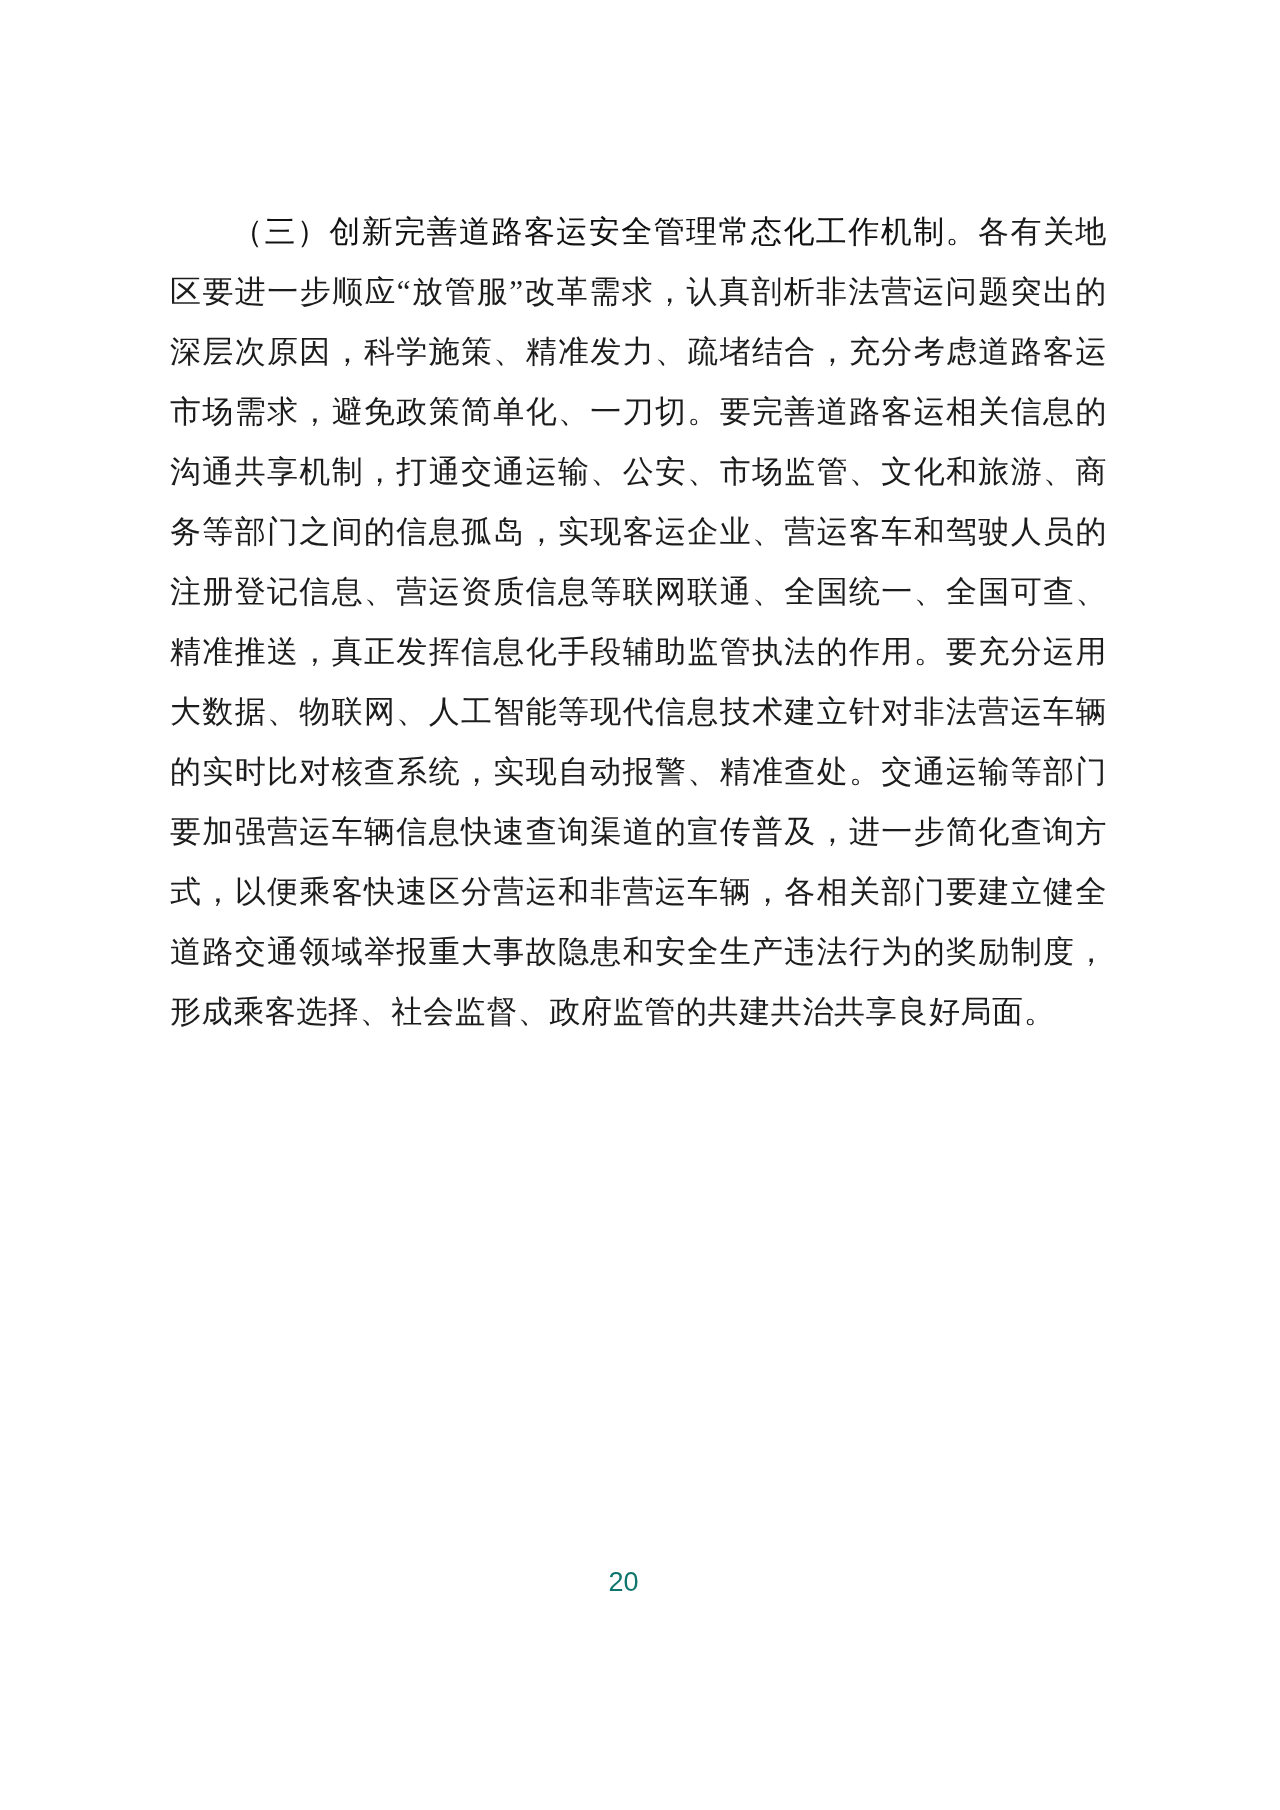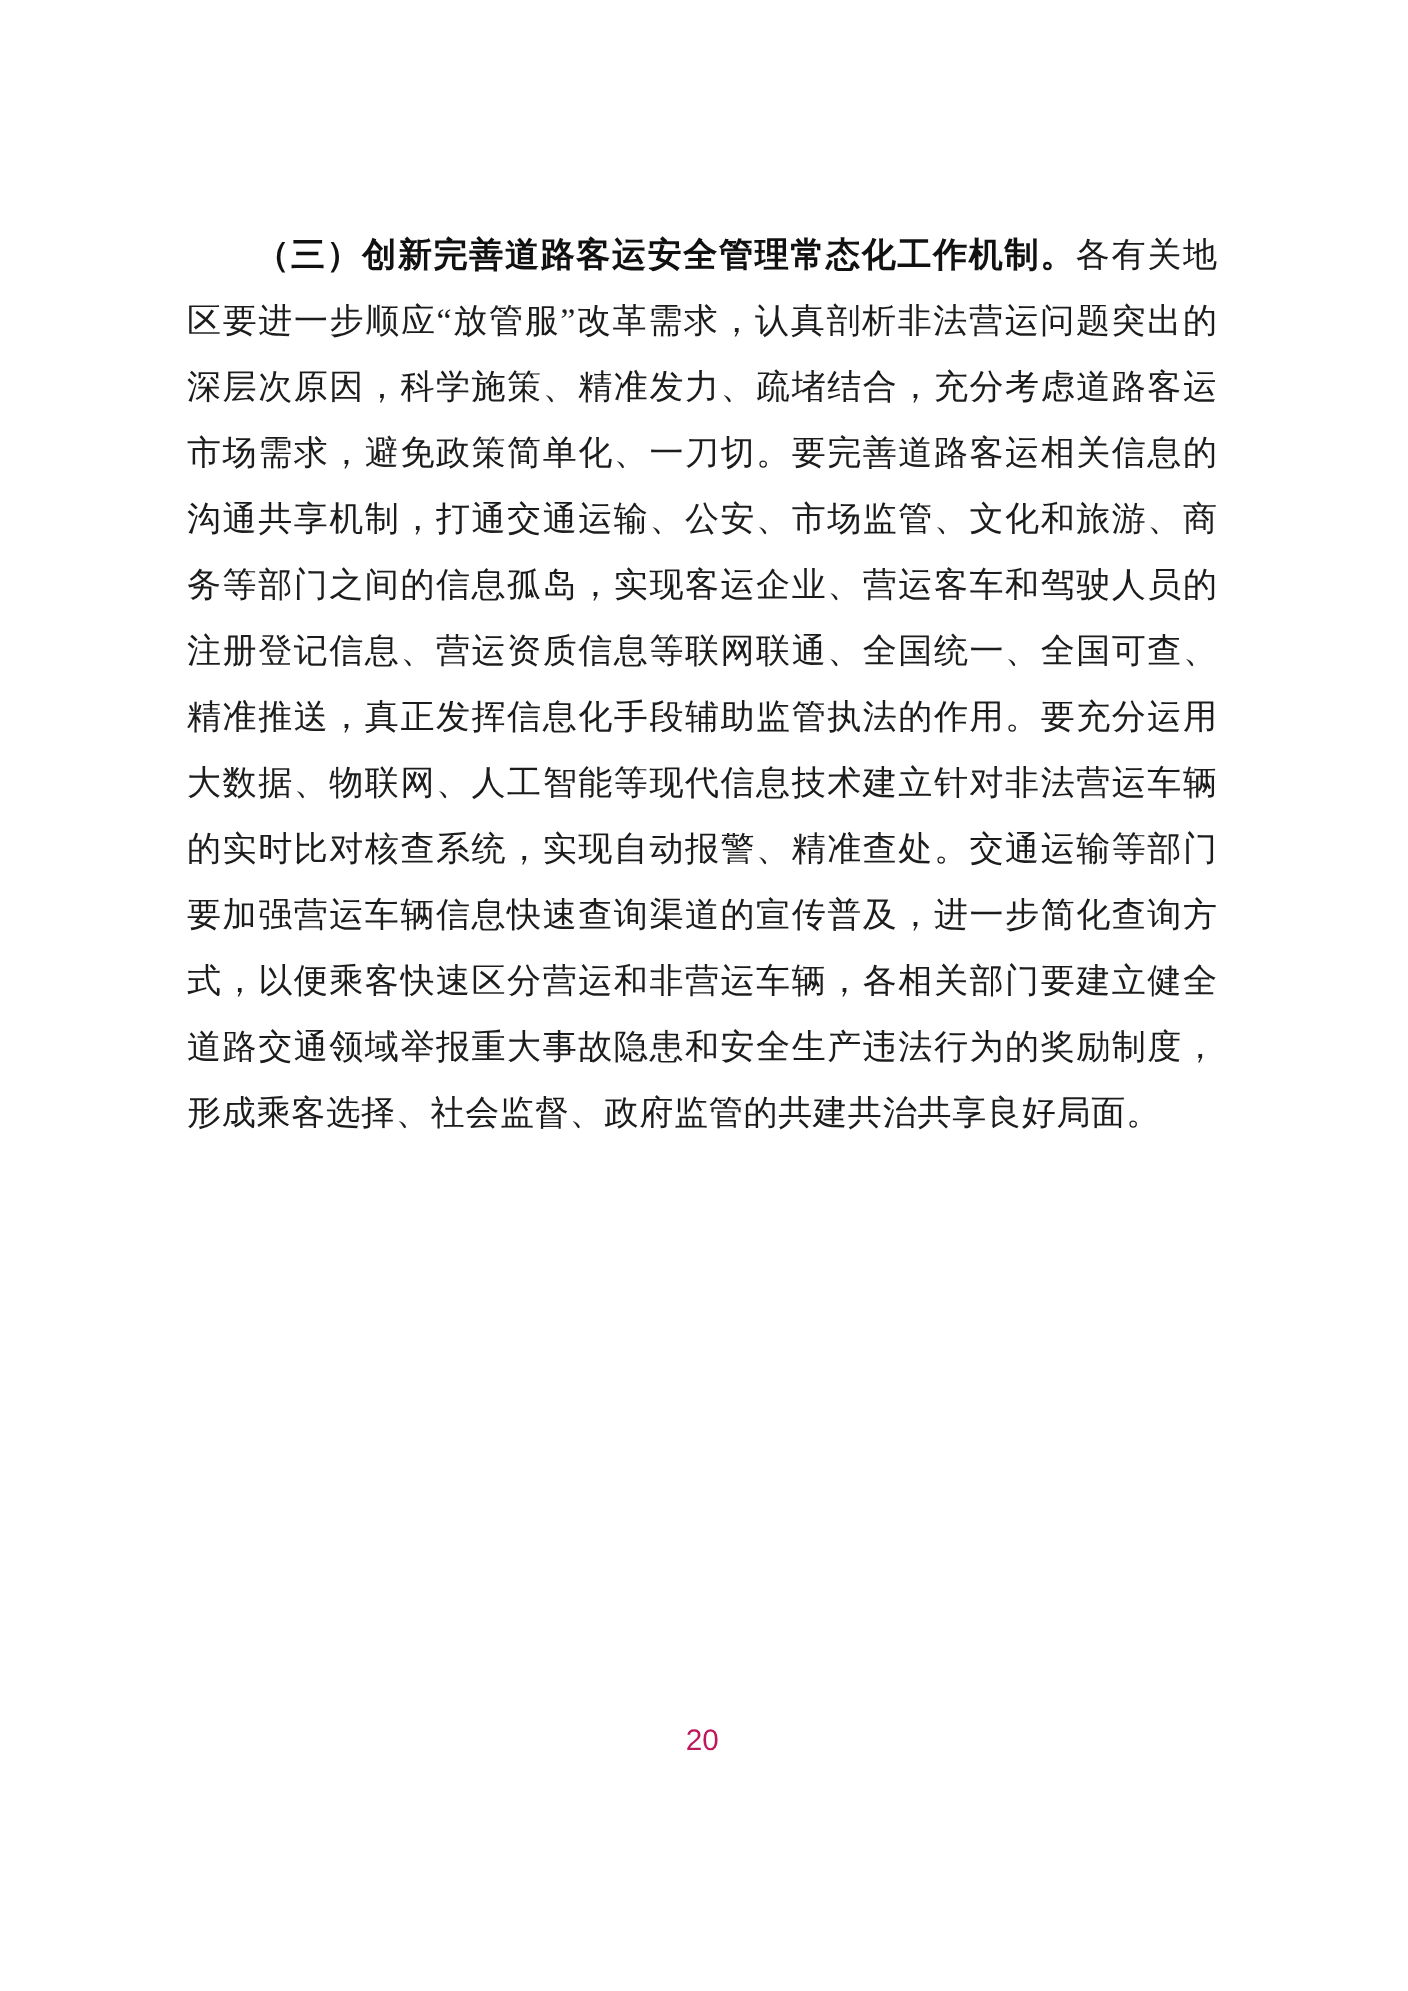--- a/index.html
+++ b/index.html
@@ -39,34 +39,34 @@
     text-align: justify;
     text-justify: inter-character;
     letter-spacing: 0.02em;
     word-break: break-all;
   }
   .para.indent {
     text-indent: 2em;
   }
   .seg { font-weight: normal; }
   .seg.bold {
-    font-weight: bold;
+    font-weight: normal;
     color: #111111;
     margin-top: 37px;
   }
   .page-number {
     position: absolute;
-    left: 170px;
+    left: 155px;
     width: 937px;
     top: 1567px;
     text-align: center;
     font-family: "Liberation Sans", "DejaVu Sans", sans-serif;
     font-size: 27px;
     line-height: 30px;
-    color: #be185d;
+    color: #0f766e;
   }
 </style>
 </head>
 <body>
 
 <div class="doc-page">
   <div class="text-block">
       <p class="para indent"><span class="seg bold">（三）创新完善道路客运安全管理常态化工作机制。</span><span class="seg">各有关地区要进一步顺应“放管服”改革需求，认真剖析非法营运问题突出的深层次原因，科学施策、精准发力、疏堵结合，充分考虑道路客运市场需求，避免政策简单化、一刀切。要完善道路客运相关信息的沟通共享机制，打通交通运输、公安、市场监管、文化和旅游、商务等部门之间的信息孤岛，实现客运企业、营运客车和驾驶人员的注册登记信息、营运资质信息等联网联通、全国统一、全国可查、精准推送，真正发挥信息化手段辅助监管执法的作用。要充分运用大数据、物联网、人工智能等现代信息技术建立针对非法营运车辆的实时比对核查系统，实现自动报警、精准查处。交通运输等部门要加强营运车辆信息快速查询渠道的宣传普及，进一步简化查询方式，以便乘客快速区分营运和非营运车辆，各相关部门要建立健全道路交通领域举报重大事故隐患和安全生产违法行为的奖励制度，形成乘客选择、社会监督、政府监管的共建共治共享良好局面。</span></p>
     </div>
   <div class="page-number">20</div>

